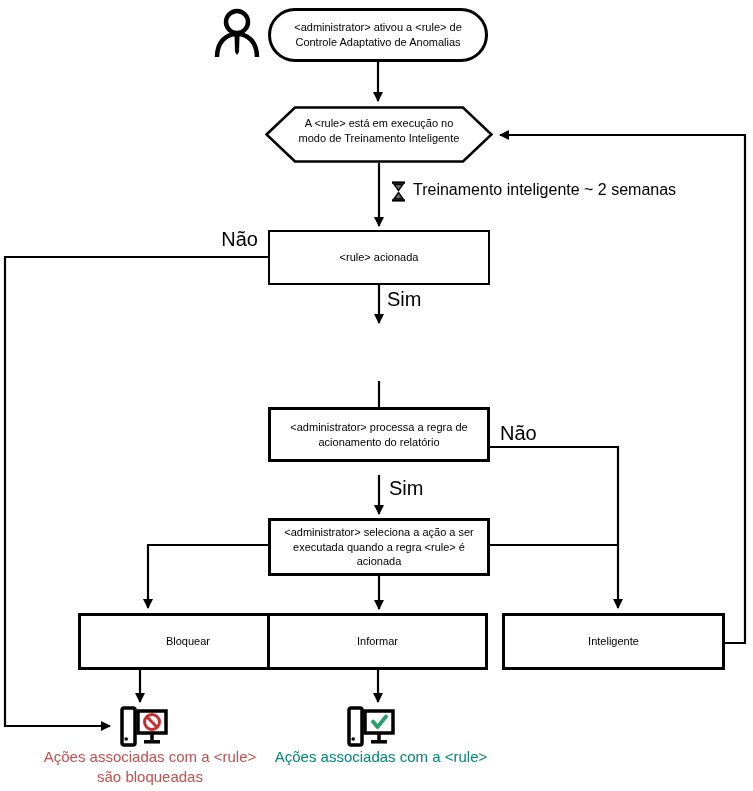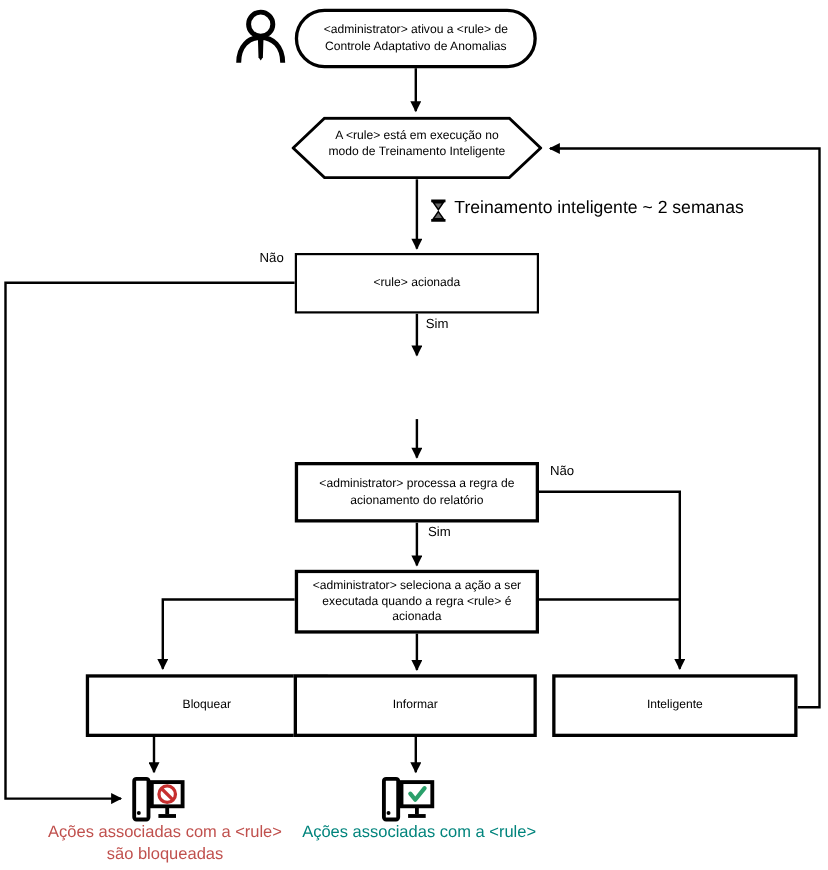--- a/index.html
+++ b/index.html
@@ -11,21 +11,21 @@
   .node {
     position:absolute; z-index:2; display:flex; align-items:center; justify-content:center;
     text-align:center; font-size:11px; line-height:1.35; background:#fff; box-sizing:border-box;
   }
   .rect  { border:3px solid #000; }
   .thin  { border-width:2px; }
   .pill  { border:3px solid #000; border-radius:28px; padding:0 16px; }
   .hex   { background:transparent; }
   .hex svg { position:absolute; inset:0; }
   .hex span { position:relative; z-index:1; padding:0 30px; }
-  .edge-label { position:absolute; z-index:2; font-size:12px; line-height:1.1; }
+  .edge-label { position:absolute; z-index:2; font-size:20px; line-height:1.1; }
   .note-label {
     position:absolute; z-index:2; display:flex; align-items:flex-start; gap:7px; font-size:16px;
   }
   .outcome {
     position:absolute; z-index:2; text-align:center; font-size:15px; line-height:1.32;
   }
   .outcome span { display:block; }
   .outcome.blocked { color:var(--blocked-text,#c0504d); }
   .outcome.allowed { color:var(--allowed-text,#00847c); }
   .lines { fill:none; stroke:#000; stroke-width:2.2; }
@@ -113,21 +113,21 @@
     <span>Treinamento inteligente ~ 2 semanas</span>
   </div>
 
   <div class="node rect thin" style="left:268px; top:230px; width:222px; height:55px;text-align:right;">
     <span>&lt;rule&gt; acionada</span>
   </div>
   <div class="edge-label" style="left:200px; top:228px; width:58px; text-align:right;">Não</div>
   <div class="edge-label" style="left:387px; top:288px;">Sim</div>
 
 
-  <div class="node rect" style="left:268px; top:420px; width:222px; height:55px;">
+  <div class="node rect" style="left:268px; top:407px; width:222px; height:55px;">
     <span>&lt;administrator&gt; processa a regra de acionamento do relatório</span>
   </div>
   <div class="edge-label" style="left:500px; top:422px;">Não</div>
   <div class="edge-label" style="left:389px; top:477px;">Sim</div>
 
   <div class="node rect" style="left:268px; top:518px; width:222px; height:58px;">
     <span>&lt;administrator&gt; seleciona a ação a ser executada quando a regra &lt;rule&gt; é acionada</span>
   </div>
 
   <div class="node rect" style="left:30px; top:613px; width:220px; height:57px;margin-left:48px;">

